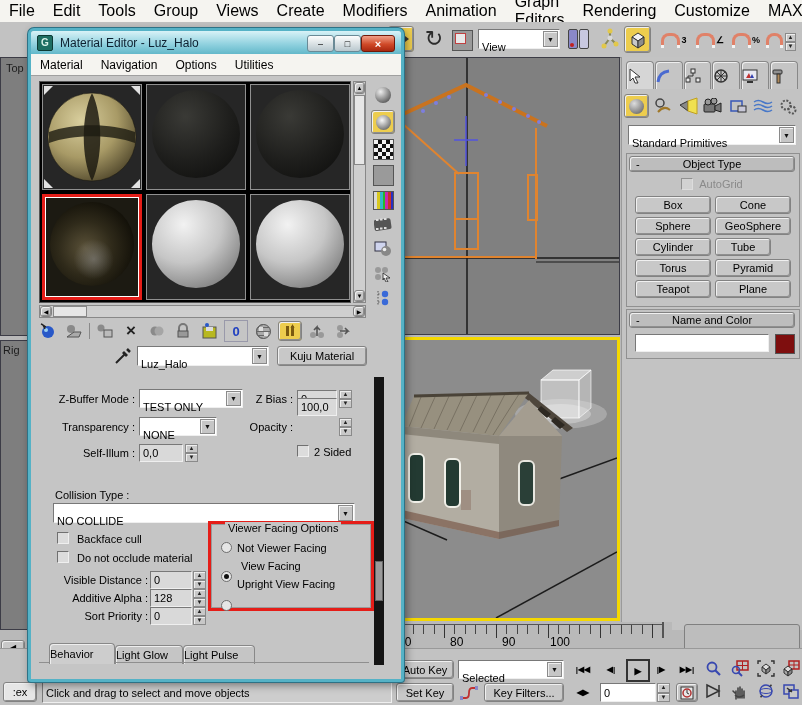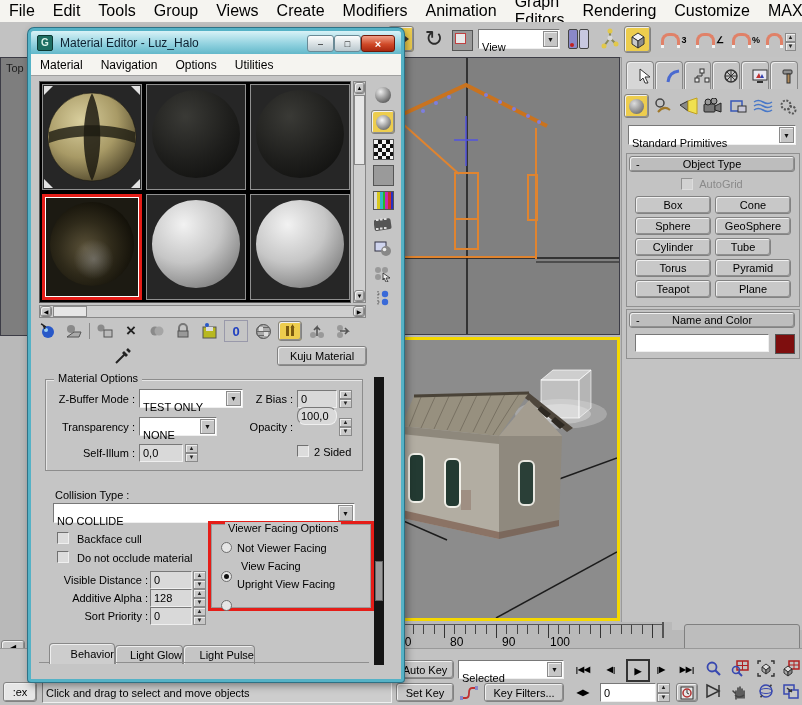--- a/index.html
+++ b/index.html
@@ -32,21 +32,21 @@
   .magnet::before,.magnet::after{content:"";position:absolute;bottom:-1px;width:3px;height:3px;background:#f3f3f3;}
   .magnet::before{left:-3px;} .magnet::after{right:-3px;}
   .sup{font-size:9px;font-weight:bold;margin-left:1px;}
   .sphere-dark{border-radius:50%;background:radial-gradient(circle at 38% 30%,#3a3a36 0%,#1e1e1c 55%,#0b0b0a 100%);}
   .sphere-light{border-radius:50%;background:radial-gradient(circle at 36% 28%,#f2f2f2 0%,#c6c6c6 45%,#818181 82%,#565656 100%);}
   .sphere-sel{border-radius:50%;background:
      radial-gradient(circle at 52% 68%, rgba(150,150,150,.5) 0%, rgba(150,150,150,0) 28%),
      radial-gradient(circle at 42% 55%, #5a5138 0%, #2f2a1a 40%, #100e07 78%);}
   .tri{position:absolute;width:0;height:0;}
   .tab{background:#c5c5c5;border:1px solid #888;border-bottom:none;border-radius:4px 4px 0 0;
-       display:flex;align-items:center;justify-content:flex-end;font-size:11px;box-shadow:inset 1px 1px 0 #eee;}
+       display:flex;align-items:center;justify-content:flex-start;font-size:11px;box-shadow:inset 1px 1px 0 #eee;}
   .icoimg{display:flex;align-items:center;justify-content:center;}
   .navbtn{width:23px;height:20px;display:flex;align-items:center;justify-content:center;}
 </style>
 </head>
 <body>
 
 <div id="stage">
 
   <div class="abs" style="left:0;top:0;width:802px;height:22px;background:#f5f4f0;border-bottom:1px solid #9a9a9a;display:flex;align-items:stretch;font-size:16px;">
     <div class="menu-item">File</div>
@@ -124,20 +124,23 @@
       <div class="magnet"></div>
       <div class="spin" style="height:14px;margin-left:2px;">
         <div>▲</div>
           <div>▼</div>
       </div>
     </div>
   </div>
 
   <div class="abs" style="left:0;top:57px;width:29px;height:279px;background:#7e7e7e;border:1px solid #3c3c46;box-sizing:border-box;overflow:hidden;">
     <div class="lbl" style="left:5px;top:4px;color:#1c1c1c;">Top</div>
+  </div>
+  <div class="abs" style="left:0;top:340px;width:29px;height:290px;background:#7e7e7e;border:1px solid #3c3c46;box-sizing:border-box;overflow:hidden;">
+    <div class="lbl" style="left:2px;top:3px;color:#1c1c1c;">Rig</div>
   </div>
   <div class="abs btn" style="left:1px;top:640px;width:24px;height:14px;font-size:8px;">
     <span>◀</span>
   </div>
   <div class="abs btn" style="left:1px;top:657px;width:18px;height:17px;">
     <svg width="12" height="12" viewBox="0 0 12 12">
       <rect x="1" y="1" width="10" height="10" fill="none" stroke="#333"></rect>
         <line x1="6" y1="3" x2="6" y2="9" stroke="#333"></line>
         <polygon points="6,2 4,5 8,5" fill="#333"></polygon>
     </svg>
@@ -724,48 +727,49 @@
       </div>
     </div>
 
     <div class="abs icoimg" style="left:80px;top:315px;width:22px;height:22px;">
       <svg width="18" height="18" viewBox="0 0 18 18">
         <line x1="3" y1="15" x2="12" y2="6" stroke="#222" stroke-width="2"></line>
         <polygon points="11,3 15,7 13,9 9,5" fill="#222"></polygon>
           <line x1="14" y1="1" x2="17" y2="4" stroke="#222" stroke-width="2.5"></line>
       </svg>
     </div>
+    <div class="abs wsunk" style="left:106px;top:315px;width:132px;height:20px;">
+      <div class="field" style="height:100%;">Luz_Halo</div>
+      <div class="dd-arrow">▼</div>
+    </div>
     <div class="abs btn" style="left:246px;top:315px;width:90px;height:20px;">
       <span>Kuju Material</span>
     </div>
 
-    <div class="abs gb" style="left:14px;top:348px;width:318px;height:92px;">
-      <div class="gb-label">Material Options</div>
-    </div>
     <div class="lbl rlbl" style="left:8px;top:362px;width:96px;">Z-Buffer Mode :</div>
     <div class="abs wsunk" style="left:108px;top:358px;width:104px;height:19px;">
       <div class="field" style="height:100%;">TEST ONLY</div>
       <div class="dd-arrow">▼</div>
     </div>
     <div class="lbl rlbl" style="left:216px;top:362px;width:46px;">Z Bias :</div>
     <div class="abs sunk field" style="left:266px;top:359px;width:40px;height:17px;">
         <span>0</span>
       </div>
     <div class="abs spin" style="left:308px;top:359px;height:17px;">
         <div>▲</div>
         <div>▼</div>
       </div>
 
     <div class="lbl rlbl" style="left:8px;top:390px;width:96px;">Transparency :</div>
     <div class="abs wsunk" style="left:108px;top:386px;width:78px;height:19px;">
       <div class="field" style="height:100%;">NONE</div>
       <div class="dd-arrow">▼</div>
     </div>
     <div class="lbl rlbl" style="left:206px;top:390px;width:56px;">Opacity :</div>
-    <div class="abs sunk field" style="left:266px;top:376px;width:40px;height:17px;border-radius:8px;">
+    <div class="abs sunk field" style="left:266px;top:367px;width:40px;height:17px;">
         <span>100,0</span>
       </div>
     <div class="abs spin" style="left:308px;top:387px;height:17px;">
         <div>▲</div>
         <div>▼</div>
       </div>
 
     <div class="lbl rlbl" style="left:8px;top:416px;width:96px;">Self-Illum :</div>
     <div class="abs sunk field" style="left:108px;top:413px;width:44px;height:17px;">
         <span>0,0</span>

